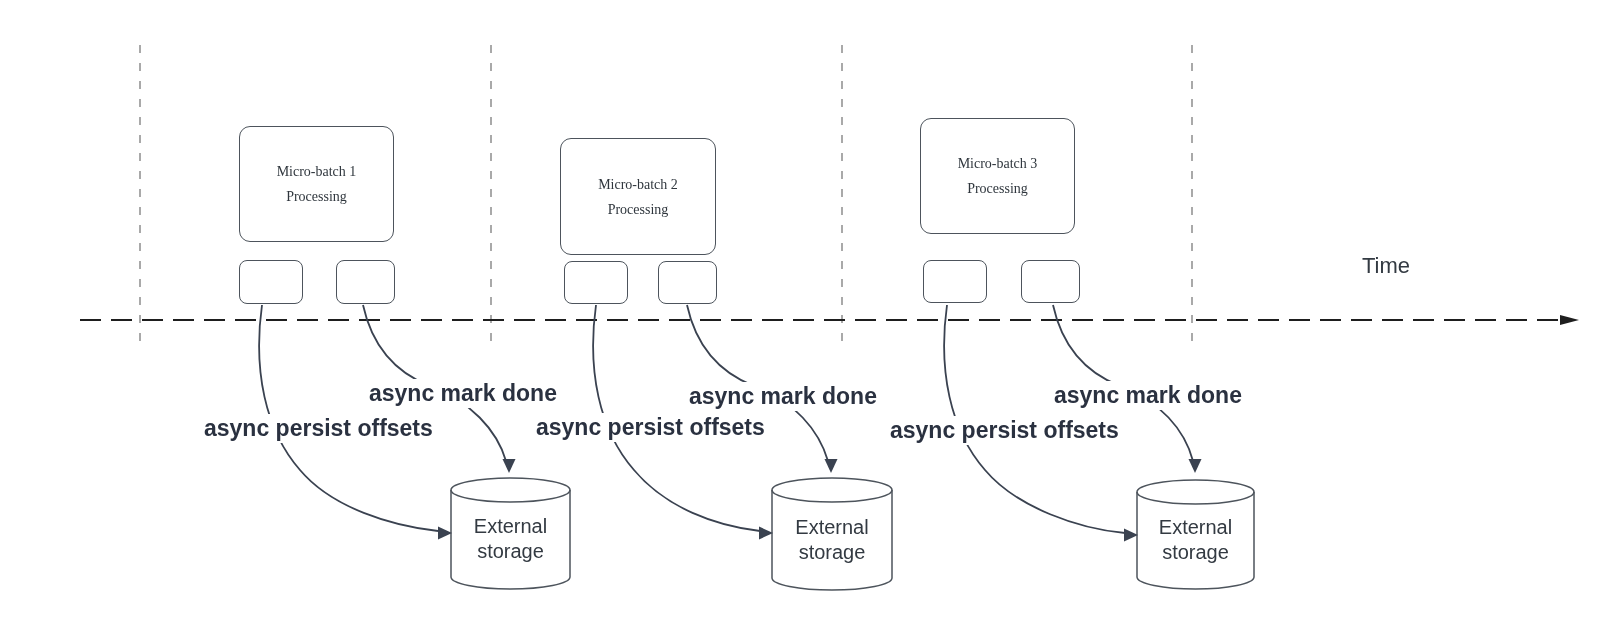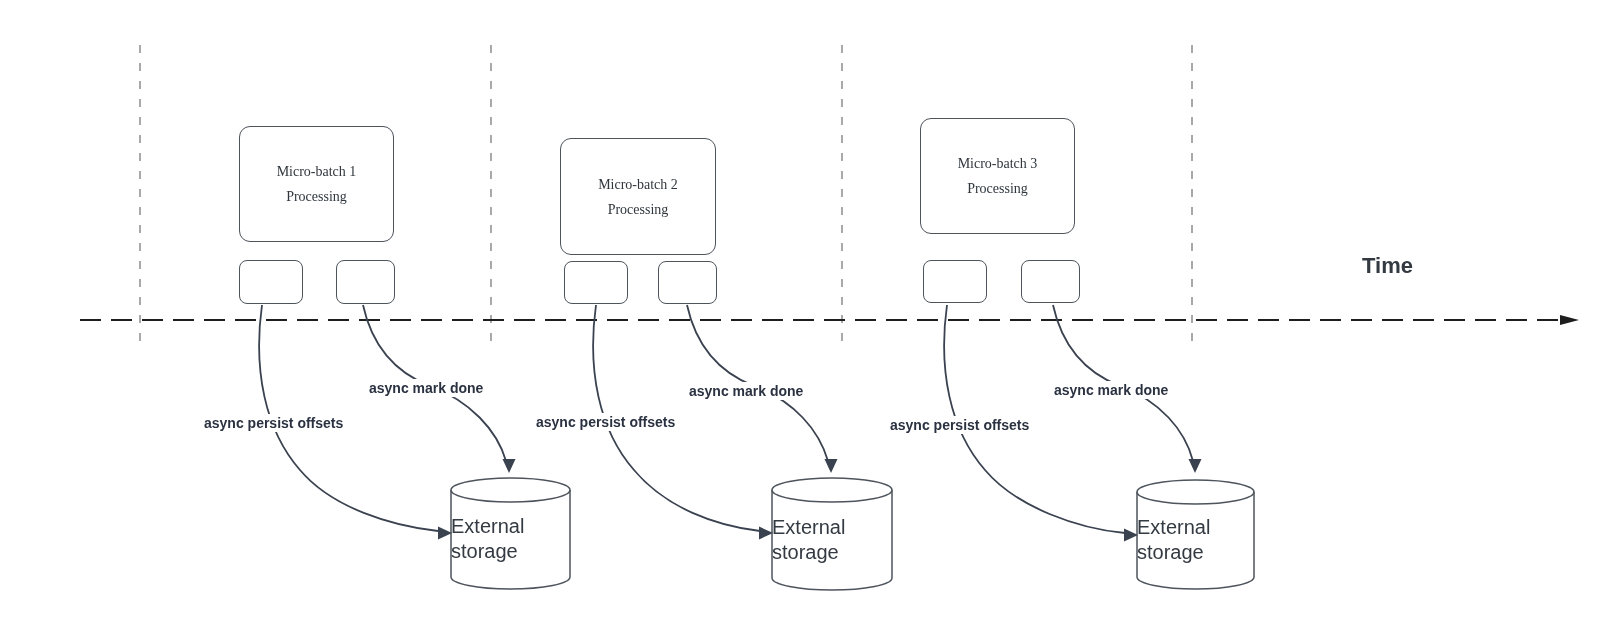--- a/index.html
+++ b/index.html
@@ -36,30 +36,31 @@
     position: absolute;
     box-sizing: border-box;
     background: #ffffff;
     border: 1.5px solid #4d545c;
     border-radius: 8px;
   }
   .edge-label {
     position: absolute;
     background: #ffffff;
     padding: 1px 2px;
-    font-size: 14px;
+    font-size: 23px;
     font-weight: bold;
     color: #2a3140;
     white-space: nowrap;
   }
   .cyl-label {
     position: absolute;
     display: flex;
     align-items: center;
     justify-content: center;
+    text-align: center;
     color: #333a42;
     font-size: 20px;
     line-height: 25px;
     padding-top: 10px;
     box-sizing: border-box;
   }
   .time-label {
     position: absolute;
     color: #333a42;
     font-size: 22px;
@@ -133,15 +134,15 @@
   <div class="proc-box" style="left:920px; top:118px; width:155px; height:116px;">
     <span>Micro-batch 3</span>
     <span>Processing</span>
   </div>
   <div class="small-box" style="left:923px; top:260px; width:64px; height:43px;"></div>
   <div class="small-box" style="left:1021px; top:260px; width:59px; height:43px;"></div>
   <div class="edge-label" style="left:1052px; top:381px;">async mark done</div>
   <div class="edge-label" style="left:888px; top:416px;">async persist offsets</div>
   <div class="cyl-label" style="left:1137px; top:492px; width:117px; height:85px;">External storage</div>
 
-  <div class="time-label" style="left:1362px; top:253px;font-weight:bold;">Time</div>
+  <div class="time-label" style="left:1362px; top:253px;">Time</div>
 
 </div>
 
 </body></html>

